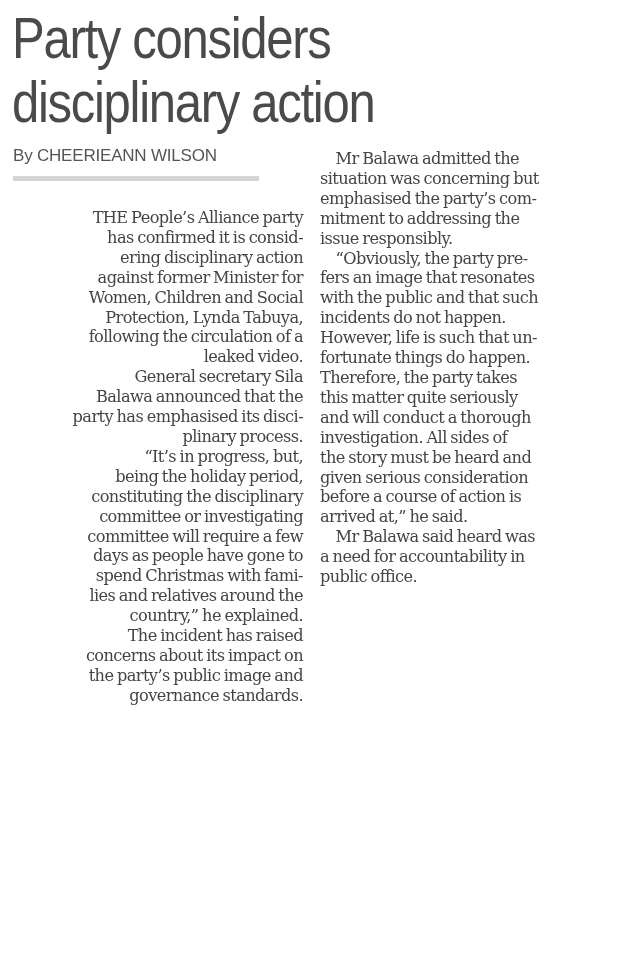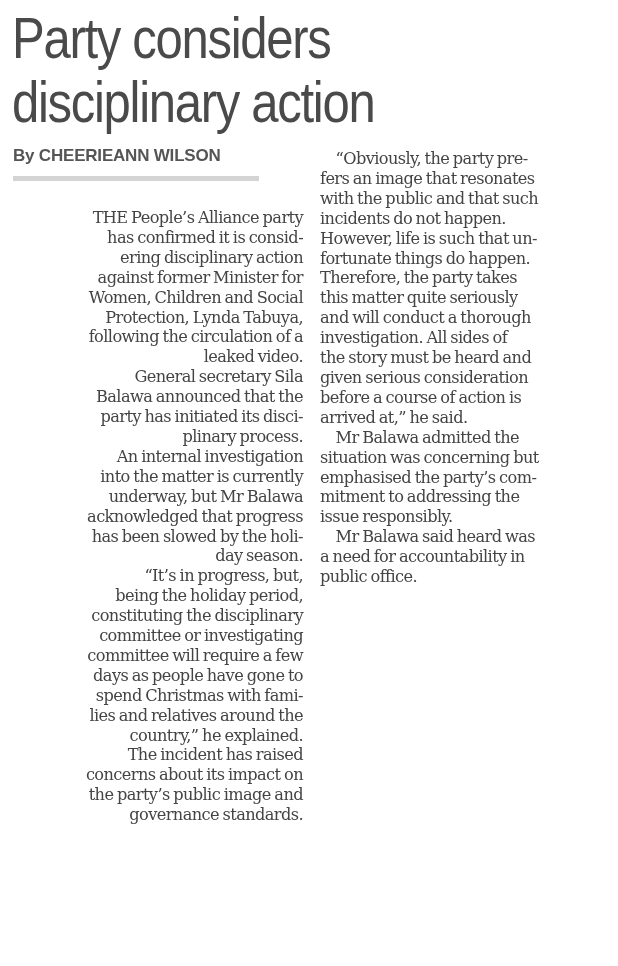--- a/index.html
+++ b/index.html
@@ -27,21 +27,21 @@
       letter-spacing: -1.5px;
       color: #4a4a4a;
       transform: scaleX(0.86);
       transform-origin: left top;
     }
     .byline {
       position: absolute;
       left: 13px;
       top: 146px;
       font-family: "Liberation Sans", sans-serif;
-      font-weight: bold;
+      font-weight: normal;
       font-size: 17px;
       line-height: 20px;
       color: #555555;
       letter-spacing: -0.2px;
     }
     .byline-rule {
       position: absolute;
       left: 13px;
       top: 176px;
       width: 246px;
@@ -86,59 +86,53 @@
   <p>THE People’s Alliance party
 has confirmed it is consid-
 ering disciplinary action
 against former Minister for
 Women, Children and Social
 Protection, Lynda Tabuya,
 following the circulation of a
 leaked video.</p>
   <p> General secretary Sila
 Balawa announced that the
-party has initiated its disci-
+party has emphasised its disci-
 plinary process.</p>
-  <p> An internal investigation
-into the matter is currently
-underway, but Mr Balawa
-acknowledged that progress
-has been slowed by the holi-
-day season.</p>
   <p> “It’s in progress, but,
 being the holiday period,
 constituting the disciplinary
 committee or investigating
 committee will require a few
 days as people have gone to
 spend Christmas with fami-
 lies and relatives around the
 country,” he explained.</p>
   <p> The incident has raised
 concerns about its impact on
 the party’s public image and
 governance standards.</p>
 </div>
 
 <div class="column col-right">
+  <p> Mr Balawa admitted the
+situation was concerning but
+emphasised the party’s com-
+mitment to addressing the
+issue responsibly.</p>
   <p> “Obviously, the party pre-
 fers an image that resonates
 with the public and that such
 incidents do not happen.
 However, life is such that un-
 fortunate things do happen.
 Therefore, the party takes
 this matter quite seriously
 and will conduct a thorough
 investigation. All sides of
 the story must be heard and
 given serious consideration
 before a course of action is
 arrived at,” he said.</p>
-  <p> Mr Balawa admitted the
-situation was concerning but
-emphasised the party’s com-
-mitment to addressing the
-issue responsibly.</p>
   <p> Mr Balawa said heard was
 a need for accountability in
 public office.</p>
 </div>
 
 </body></html>

